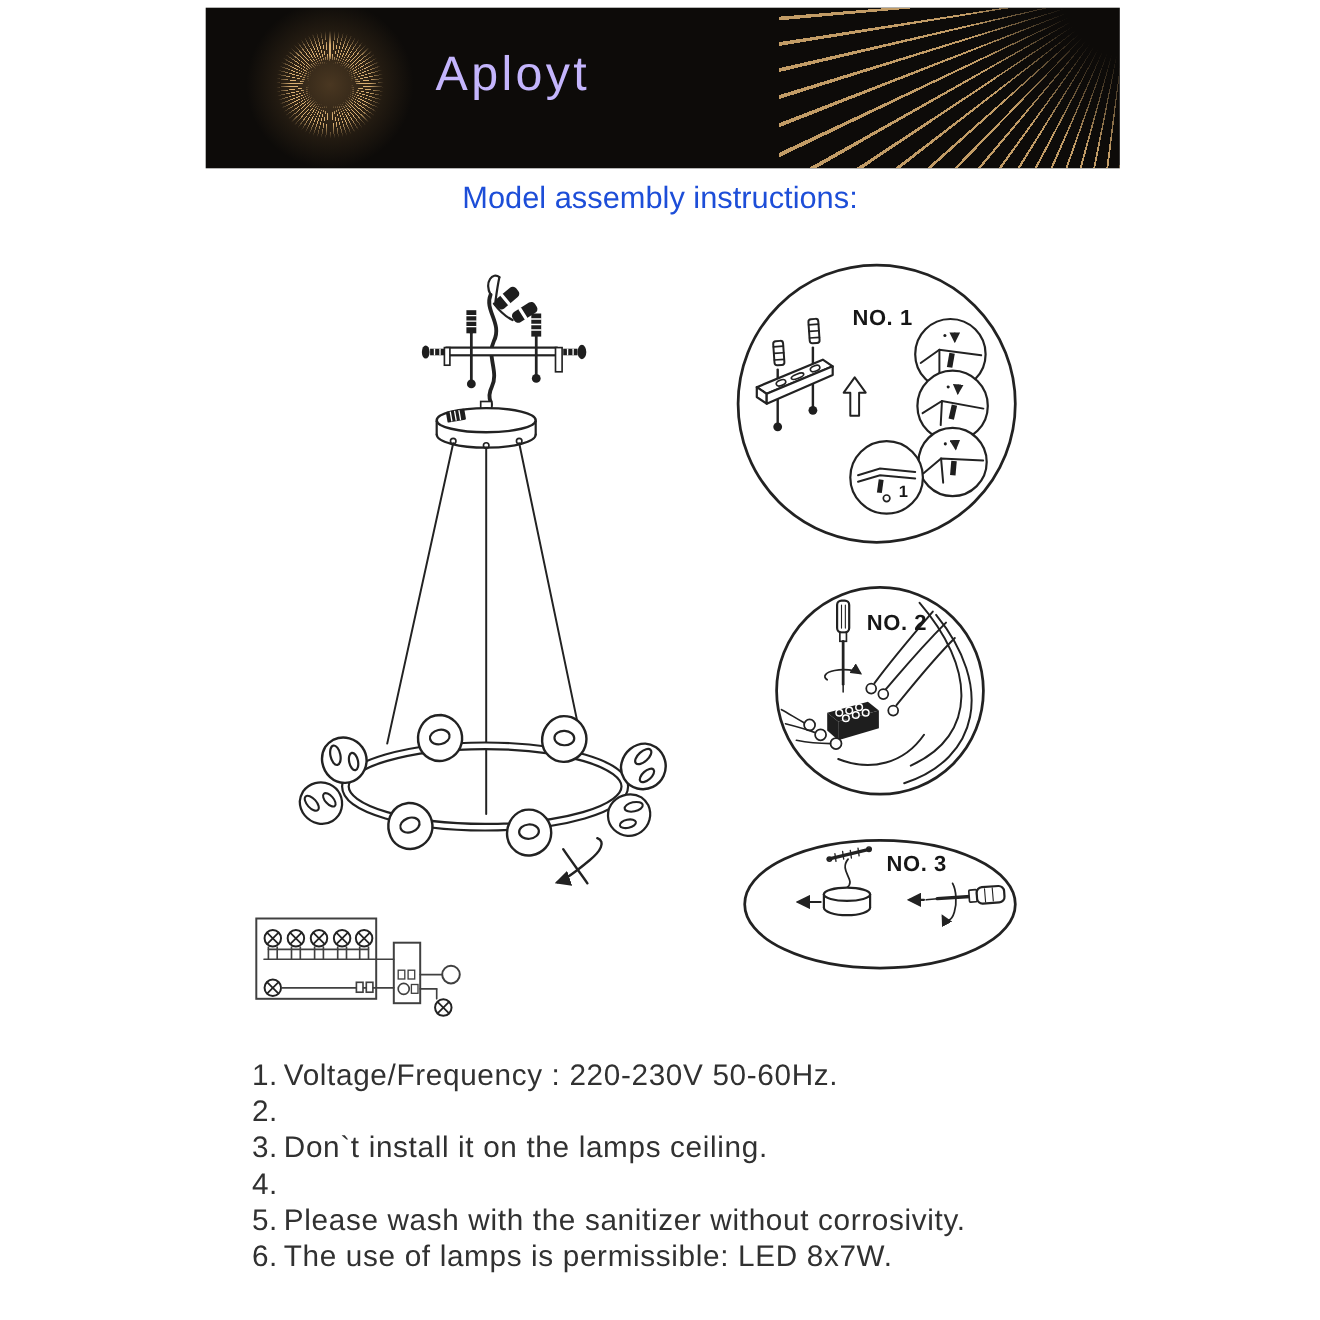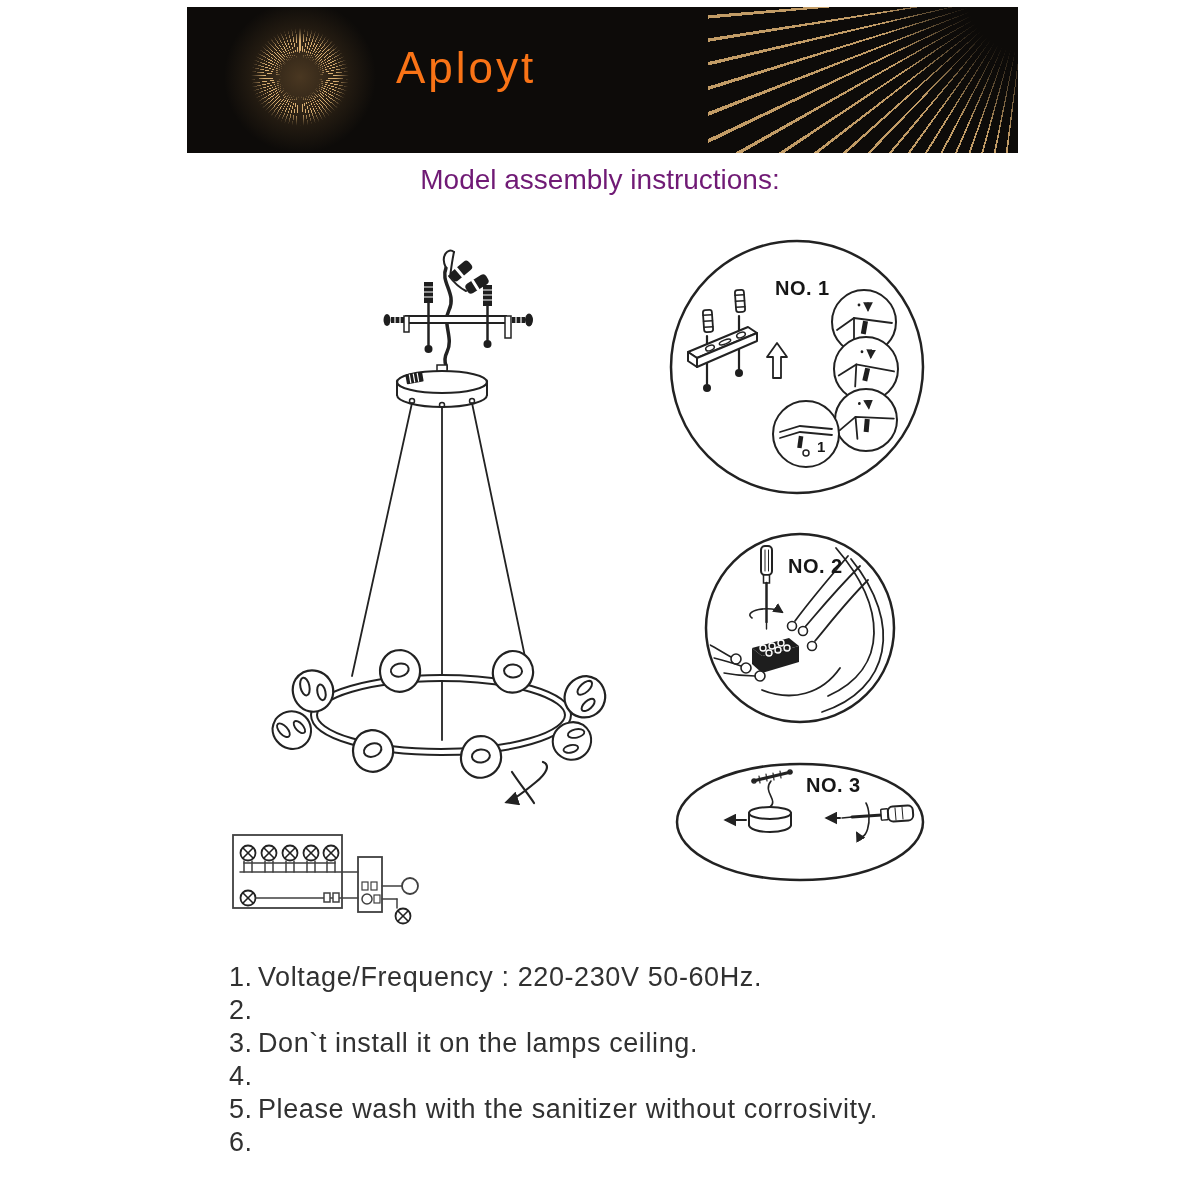--- a/index.html
+++ b/index.html
@@ -17,32 +17,32 @@
     background:radial-gradient(circle,rgba(190,140,80,.34) 0%,rgba(150,110,60,.15) 45%,transparent 68%);
   }
   .sunburst{
     position:absolute;left:64px;top:21px;width:98px;height:98px;border-radius:50%;
     background:repeating-conic-gradient(#d8ae72 0deg 1.1deg,transparent 1.1deg 4.6deg);
     -webkit-mask:radial-gradient(circle,transparent 0 19px,#000 27px 36px,rgba(0,0,0,.35) 44px,transparent 49px);
     mask:radial-gradient(circle,transparent 0 19px,#000 27px 36px,rgba(0,0,0,.35) 44px,transparent 49px);
   }
   .brand{
     position:absolute;left:209px;top:37px;font-size:44px;line-height:48px;
-    letter-spacing:3px;color:#f97316;font-weight:400;
+    letter-spacing:3px;color:#c4b5fd;font-weight:400;
   }
   .fan{
     position:absolute;right:0;top:0;width:310px;height:100%;
     background:repeating-conic-gradient(from 150deg at 103% -12%,#c29c66 0deg .6deg,transparent .6deg 4.1deg);
     -webkit-mask:radial-gradient(circle at 103% -12%,transparent 0 62px,#000 150px);
     mask:radial-gradient(circle at 103% -12%,transparent 0 62px,#000 150px);
   }
   
   .titleblock{
     position:absolute;top:163px;left:0;width:100%;text-align:center;
-    color:#701a75;font-size:28px;line-height:34px;font-weight:500;
+    color:#1d4ed8;font-size:28px;line-height:34px;font-weight:500;
   }
   
   .art{position:absolute;left:0;top:0;width:1200px;height:1200px;}
   .art .s{stroke:#222;fill:none;}
   .art .f{fill:#fff;stroke:#222;}
   .art .d{fill:#1e1e1e;stroke:none;}
   .art .w{stroke:#fff;fill:none;}
   .art .soft .s, .art .soft .f{stroke:#404040;}
   .art text{stroke:none;}
   .lbl{font-family:"Liberation Sans",sans-serif;font-weight:bold;font-size:20px;fill:#161616;letter-spacing:.5px;}
@@ -350,16 +350,17 @@
     </li>
     <li>
       <span class="num">4.</span>
     </li>
     <li>
       <span class="num">5.</span>
       <span class="txt">Please wash with the sanitizer without corrosivity.</span>
     </li>
     <li>
       <span class="num">6.</span>
+      <span class="txt">The use of lamps is permissible: LED 8x7W.</span>
     </li>
   </ol>
 
 </div>
 
 </body></html>

